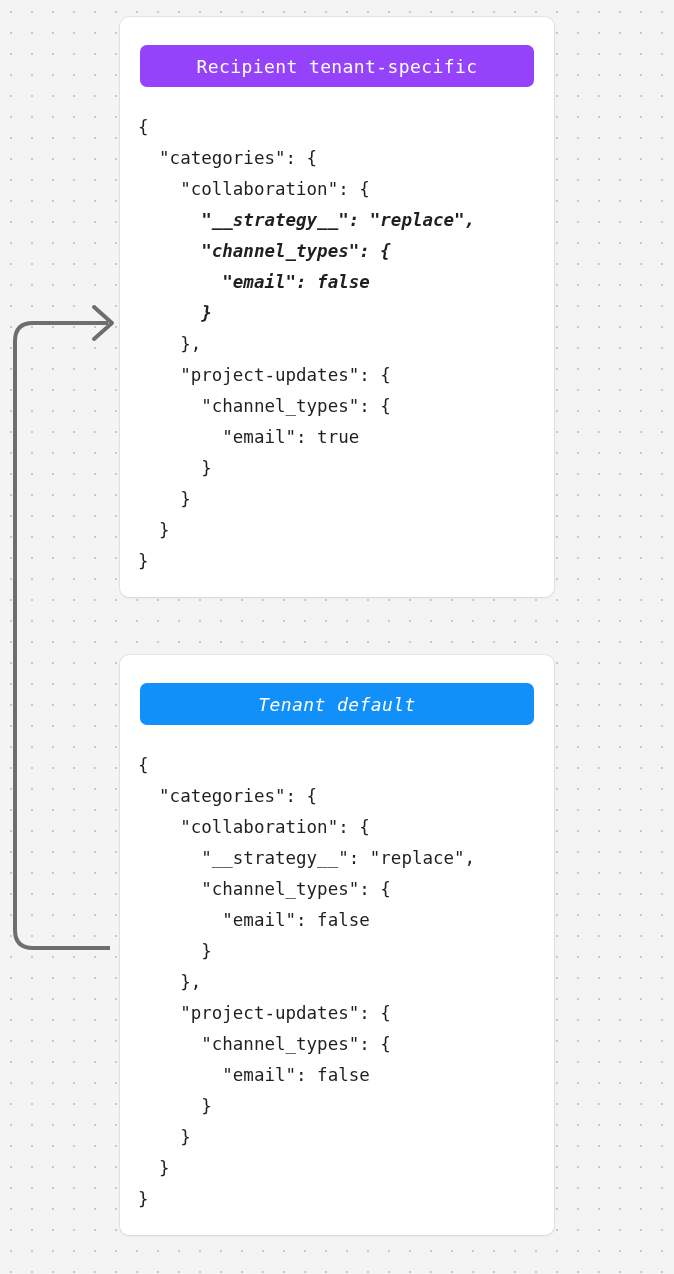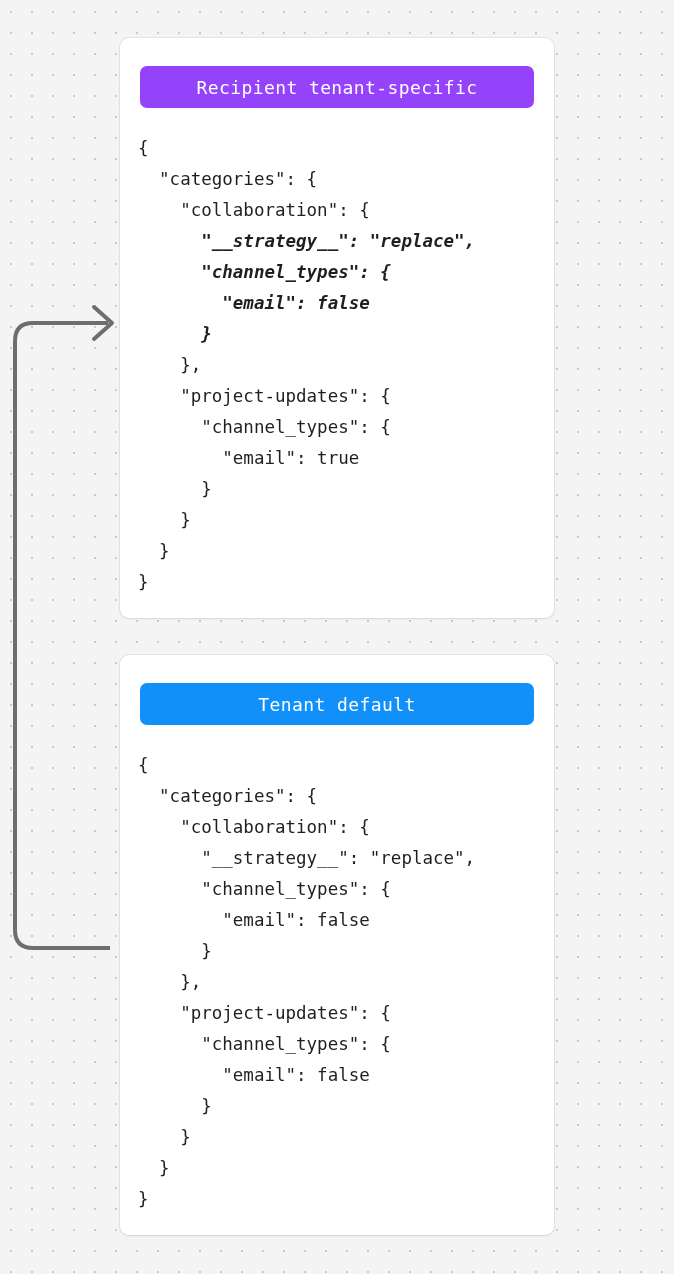--- a/index.html
+++ b/index.html
@@ -35,21 +35,21 @@
     position: absolute;
     background: #ffffff;
     border-radius: 9px;
     box-shadow: 0 0 0 1px rgba(0,0,0,0.055), 0 1px 3px rgba(0,0,0,0.075);
     z-index: 2;
     padding: 0;
   }
 
   #card-recipient {
     left: 120px;
-    top: 38px;
+    top: 17px;
     width: 434px;
     height: 580px;
   }
 
   #card-tenant {
     left: 120px;
     top: 655px;
     width: 434px;
     height: 580px;
   }
@@ -93,15 +93,15 @@
   <path d="M 110 948 L 33 948 Q 15 948 15 930 L 15 341 Q 15 323 33 323 L 108 323" fill="none" stroke="#6e6e6e" stroke-width="4" stroke-linecap="butt" stroke-linejoin="round"></path>
   <path d="M 94 307 L 112 323 L 94 339" fill="none" stroke="#6e6e6e" stroke-width="4" stroke-linecap="round" stroke-linejoin="round"></path>
 </svg>
 
 <div class="card" id="card-recipient">
   <div class="card-header" id="hdr-recipient" style="background: rgb(149, 66, 251); color: rgb(255, 255, 255);">Recipient tenant-specific</div>
   <div class="card-body" id="body-recipient"><span class="code-line">{</span><span class="code-line">  "categories": {</span><span class="code-line">    "collaboration": {</span><span class="code-line hl">      "__strategy__": "replace",</span><span class="code-line hl">      "channel_types": {</span><span class="code-line hl">        "email": false</span><span class="code-line hl">      }</span><span class="code-line">    },</span><span class="code-line">    "project-updates": {</span><span class="code-line">      "channel_types": {</span><span class="code-line">        "email": true</span><span class="code-line">      }</span><span class="code-line">    }</span><span class="code-line">  }</span><span class="code-line">}</span></div>
 </div>
 
 <div class="card" id="card-tenant">
-  <div class="card-header" id="hdr-tenant" style="background: rgb(17, 144, 250); color: rgb(255, 255, 255);">Tenant default</div>
+  <div class="card-header" id="hdr-tenant" style="background: rgb(17, 144, 250); color: rgb(255, 255, 255); font-style: italic;">Tenant default</div>
   <div class="card-body" id="body-tenant"><span class="code-line">{</span><span class="code-line">  "categories": {</span><span class="code-line">    "collaboration": {</span><span class="code-line">      "__strategy__": "replace",</span><span class="code-line">      "channel_types": {</span><span class="code-line">        "email": false</span><span class="code-line">      }</span><span class="code-line">    },</span><span class="code-line">    "project-updates": {</span><span class="code-line">      "channel_types": {</span><span class="code-line">        "email": false</span><span class="code-line">      }</span><span class="code-line">    }</span><span class="code-line">  }</span><span class="code-line">}</span></div>
 </div>
 
 </body></html>

